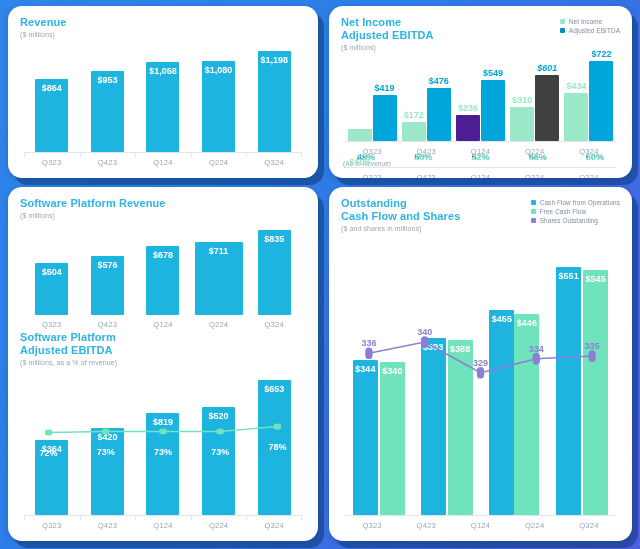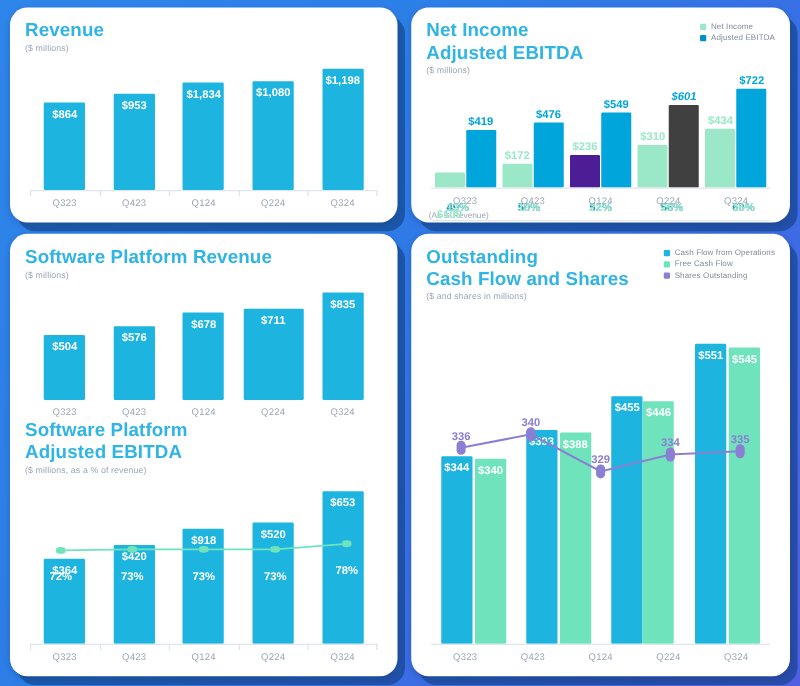--- a/index.html
+++ b/index.html
@@ -26,21 +26,21 @@
     position: relative;
     box-shadow: 6px 7px 0 rgba(12,58,120,0.55), 0 2px 6px rgba(10,40,90,0.25);
     padding: 10px 12px 6px 12px;
     display: flex;
     flex-direction: column;
     overflow: hidden;
   }
   .card-col { grid-row: 1 / span 2; display: flex; flex-direction: column; gap: 9px; }
   .card-title {
     color: #2fb4e3;
-    font-size: 15px;
+    font-size: 11px;
     font-weight: 700;
     line-height: 1.18;
     letter-spacing: .1px;
   }
   .card-sub {
     color: #9aa6b5;
     font-size: 7px;
     margin-top: 2px;
     letter-spacing: .1px;
   }
@@ -100,21 +100,21 @@
                 <div class="bar-label lbl-inside">$864</div>
               </div>
             </div>
             <div class="slot">
               <div class="bar" style="background: rgb(30, 180, 224); width: 33px; height: 73.3077%;">
                 <div class="bar-label lbl-inside">$953</div>
               </div>
             </div>
             <div class="slot">
               <div class="bar" style="background: rgb(30, 180, 224); width: 33px; height: 81.3846%;">
-                <div class="bar-label lbl-inside">$1,834</div>
+                <div class="bar-label lbl-inside">$1,058</div>
               </div>
             </div>
             <div class="slot">
               <div class="bar" style="background: rgb(30, 180, 224); width: 33px; height: 83.0769%;">
                 <div class="bar-label lbl-inside">$1,080</div>
               </div>
             </div>
             <div class="slot">
               <div class="bar" style="background: rgb(30, 180, 224); width: 33px; height: 92.1538%;">
                 <div class="bar-label lbl-inside">$1,198</div>
@@ -193,21 +193,21 @@
                 <div class="bar-label lbl-inside">$364</div>
               </div>
             </div>
             <div class="slot">
               <div class="bar" style="background: rgb(30, 180, 224); width: 33px; height: 60%;">
                 <div class="bar-label lbl-inside">$420</div>
               </div>
             </div>
             <div class="slot">
               <div class="bar" style="background: rgb(30, 180, 224); width: 33px; height: 70.2857%;">
-                <div class="bar-label lbl-inside">$918</div>
+                <div class="bar-label lbl-inside">$819</div>
               </div>
             </div>
             <div class="slot">
               <div class="bar" style="background: rgb(30, 180, 224); width: 33px; height: 74.2857%;">
                 <div class="bar-label lbl-inside">$520</div>
               </div>
             </div>
             <div class="slot">
               <div class="bar" style="background: rgb(30, 180, 224); width: 33px; height: 93.2857%;">
                 <div class="bar-label lbl-inside">$653</div>

